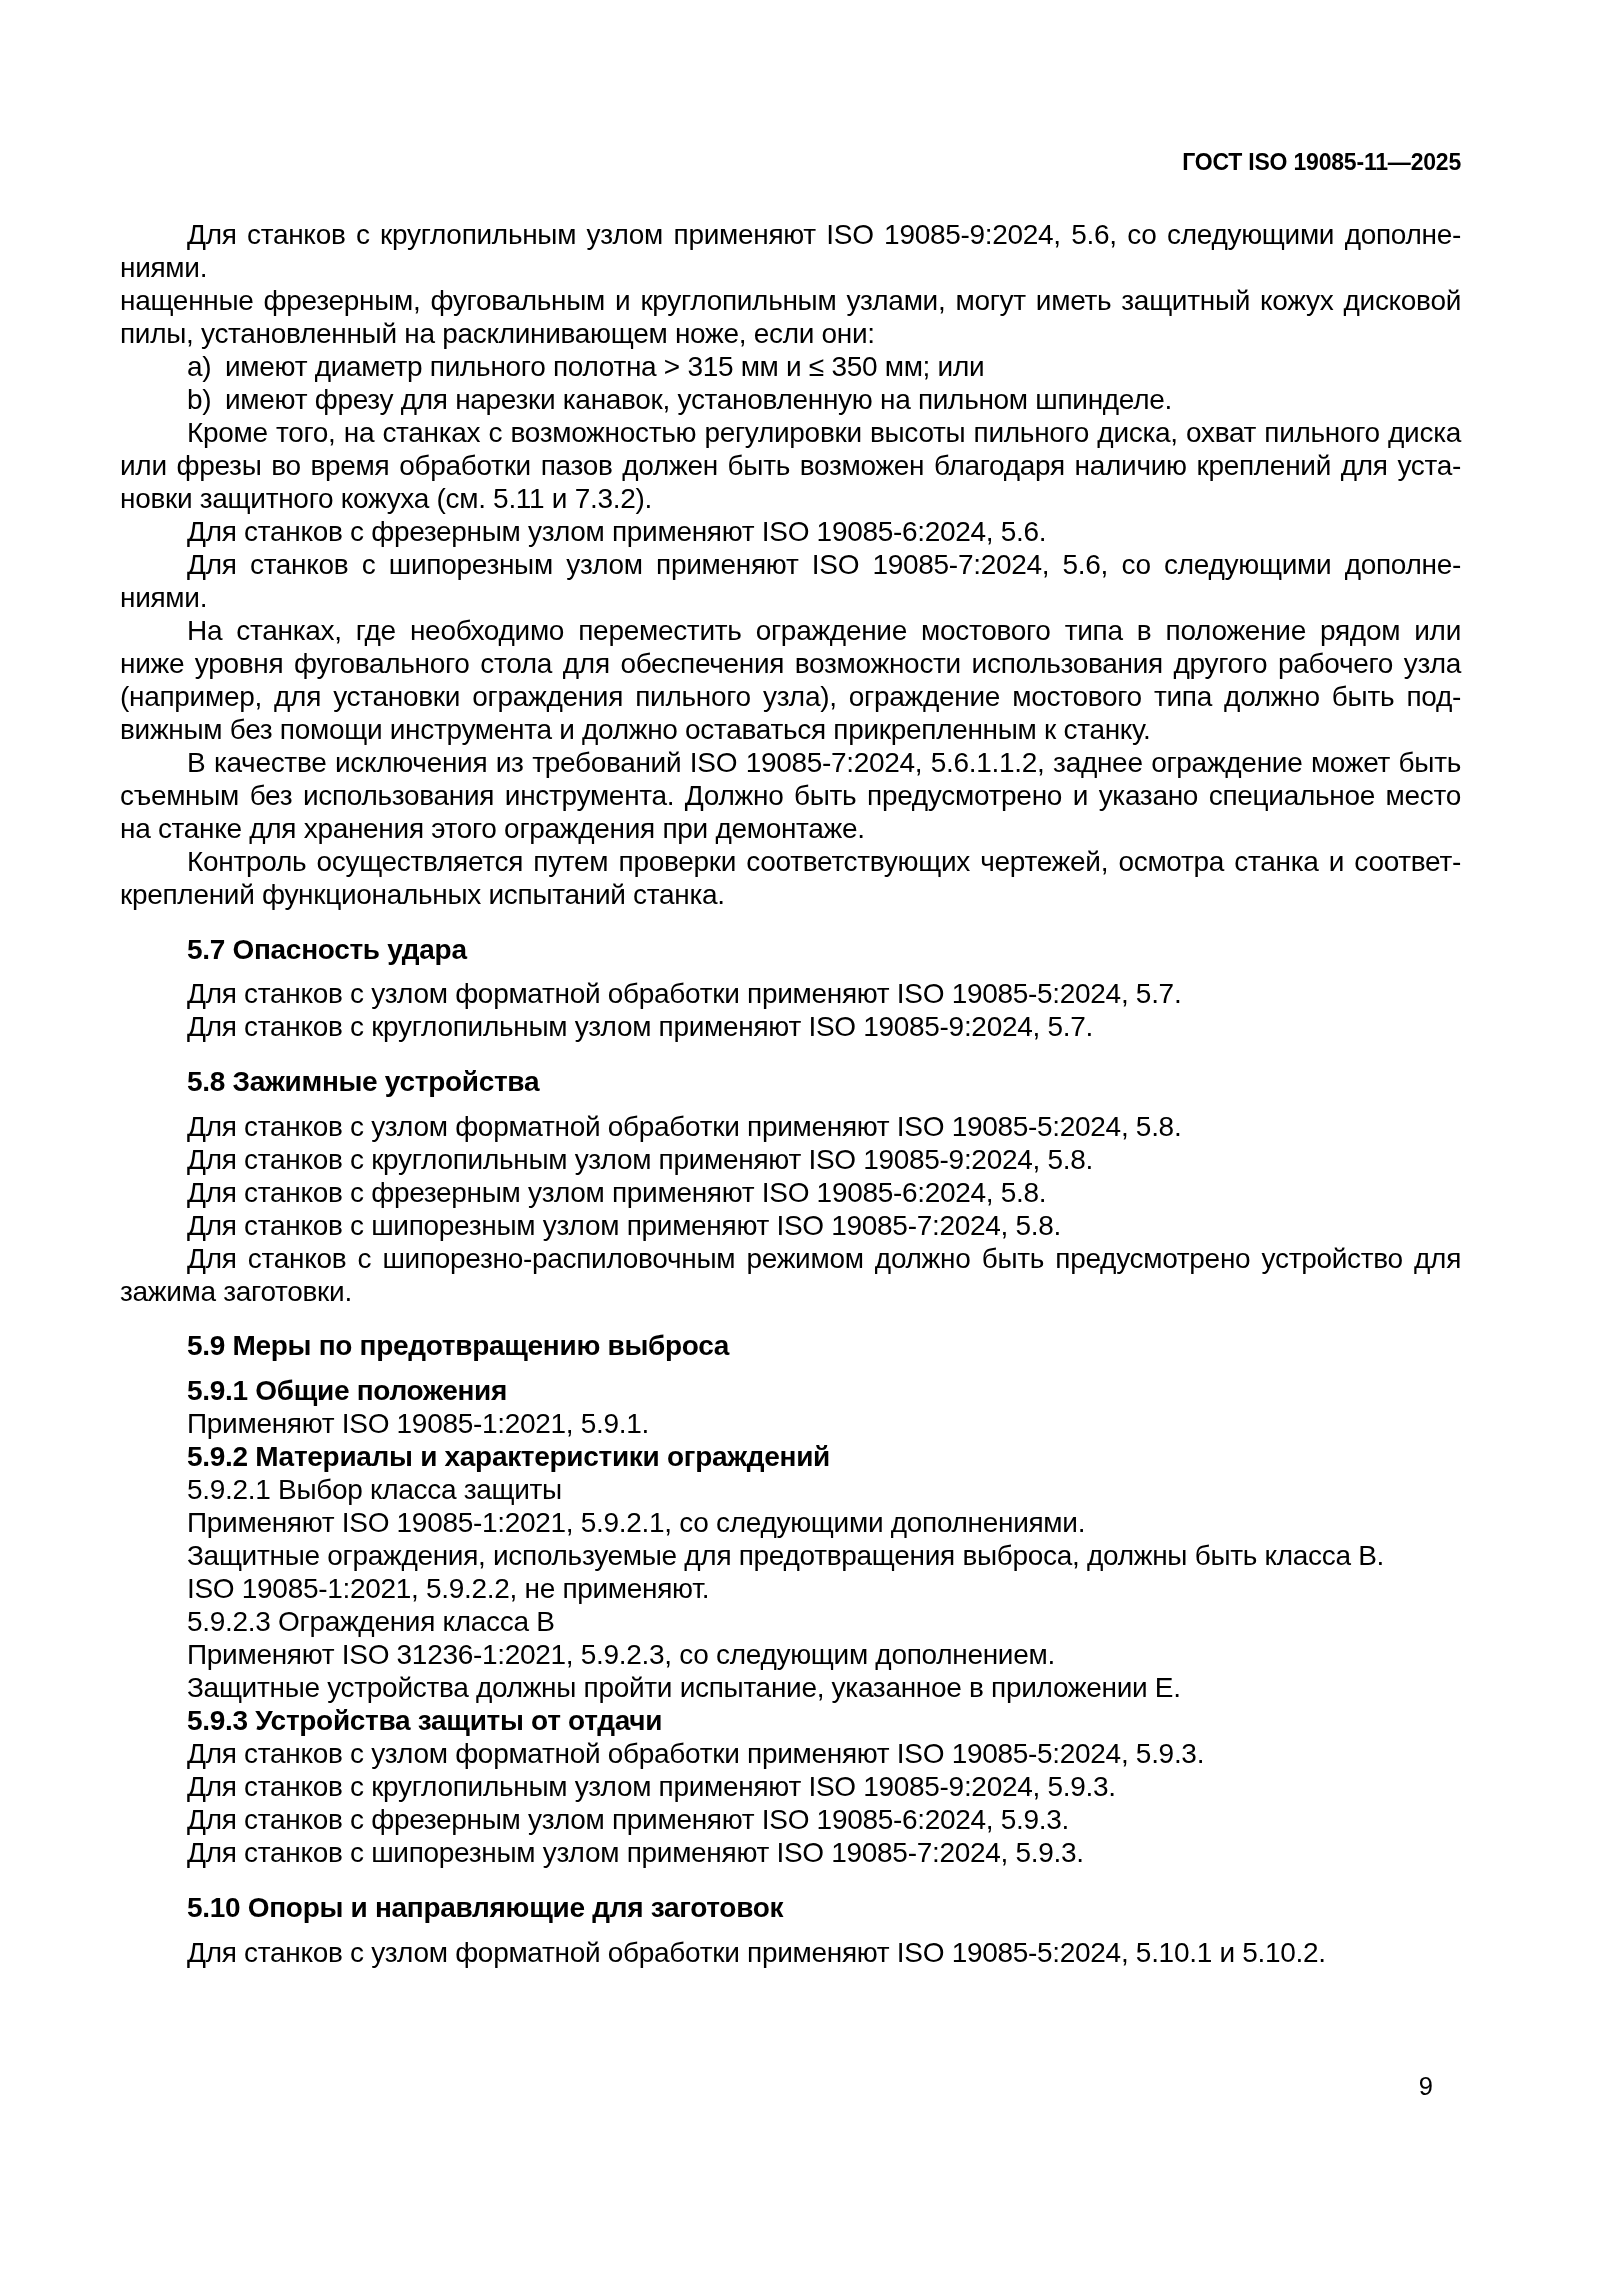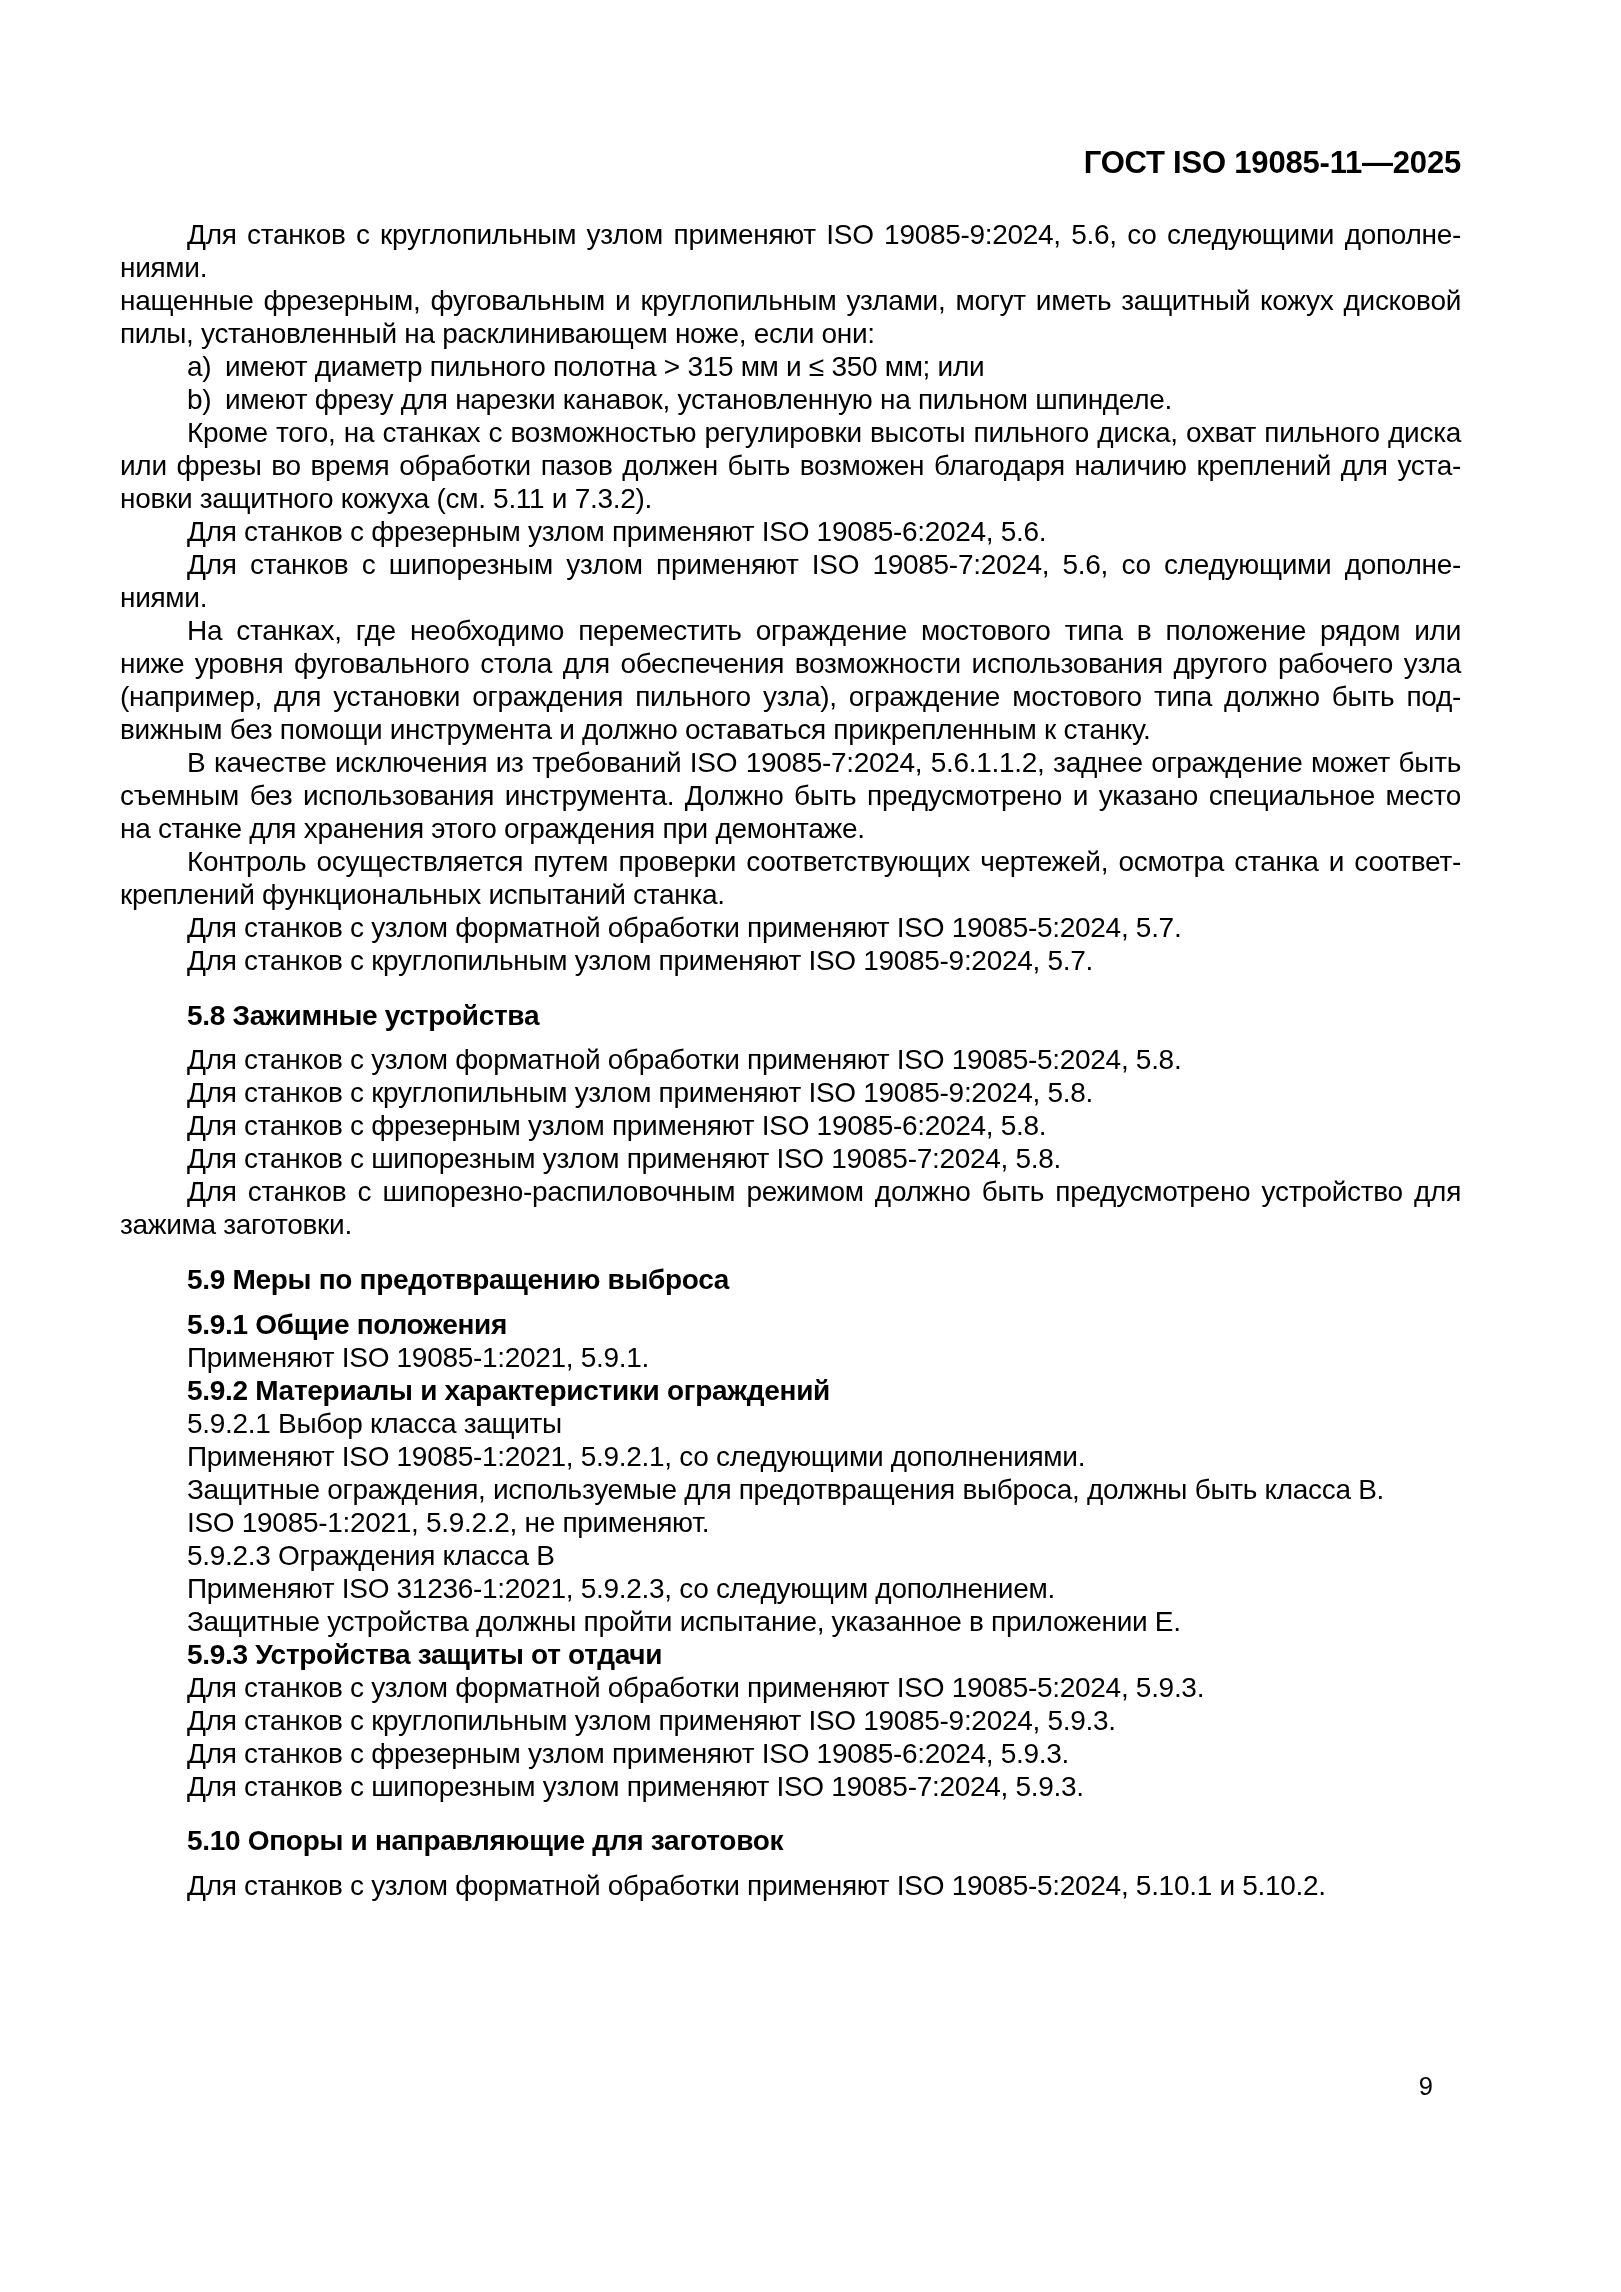--- a/index.html
+++ b/index.html
@@ -15,21 +15,21 @@
     font-family: "Liberation Sans", sans-serif;
     color: #000000;
     overflow: hidden;
   }
   .running-header {
     position: absolute;
     top: 147px;
     left: 120px;
     width: 1341px;
     text-align: right;
-    font-size: 31px;
+    font-size: 23px;
     font-weight: bold;
     line-height: 31px;
     letter-spacing: -0.2px;
   }
   .text-body {
     position: absolute;
     top: 218px;
     left: 120px;
     width: 1341px;
     font-size: 28px;
@@ -84,20 +84,21 @@
       <div class="line">ниями.</div>
       <div class="line ind just">На станках, где необходимо переместить ограждение мостового типа в положение рядом или</div>
       <div class="line just">ниже уровня фуговального стола для обеспечения возможности использования другого рабочего узла</div>
       <div class="line just">(например, для установки ограждения пильного узла), ограждение мостового типа должно быть под-</div>
       <div class="line">вижным без помощи инструмента и должно оставаться прикрепленным к станку.</div>
       <div class="line ind just">В качестве исключения из требований ISO 19085-7:2024, 5.6.1.1.2, заднее ограждение может быть</div>
       <div class="line just">съемным без использования инструмента. Должно быть предусмотрено и указано специальное место</div>
       <div class="line">на станке для хранения этого ограждения при демонтаже.</div>
       <div class="line ind just">Контроль осуществляется путем проверки соответствующих чертежей, осмотра станка и соответ-</div>
       <div class="line">креплений функциональных испытаний станка.</div>
+      <div class="line ind bold hsec">5.7 Опасность удара</div>
       <div class="line ind">Для станков с узлом форматной обработки применяют ISO 19085-5:2024, 5.7.</div>
       <div class="line ind">Для станков с круглопильным узлом применяют ISO 19085-9:2024, 5.7.</div>
       <div class="line ind bold hsec">5.8 Зажимные устройства</div>
       <div class="line ind">Для станков с узлом форматной обработки применяют ISO 19085-5:2024, 5.8.</div>
       <div class="line ind">Для станков с круглопильным узлом применяют ISO 19085-9:2024, 5.8.</div>
       <div class="line ind">Для станков с фрезерным узлом применяют ISO 19085-6:2024, 5.8.</div>
       <div class="line ind">Для станков с шипорезным узлом применяют ISO 19085-7:2024, 5.8.</div>
       <div class="line ind just">Для станков с шипорезно-распиловочным режимом должно быть предусмотрено устройство для</div>
       <div class="line">зажима заготовки.</div>
       <div class="line ind bold hsec">5.9 Меры по предотвращению выброса</div>

